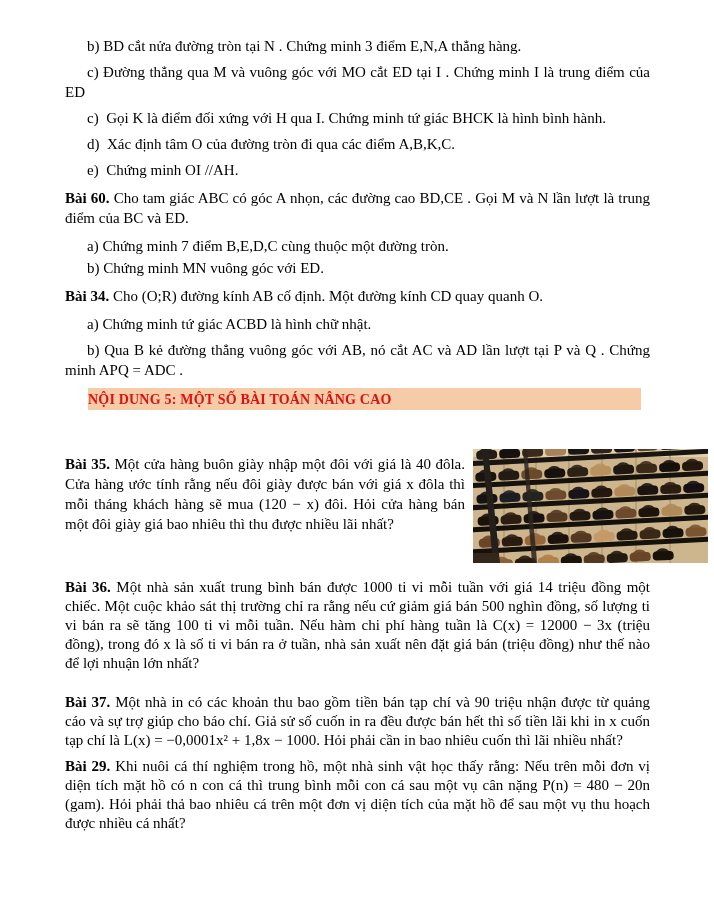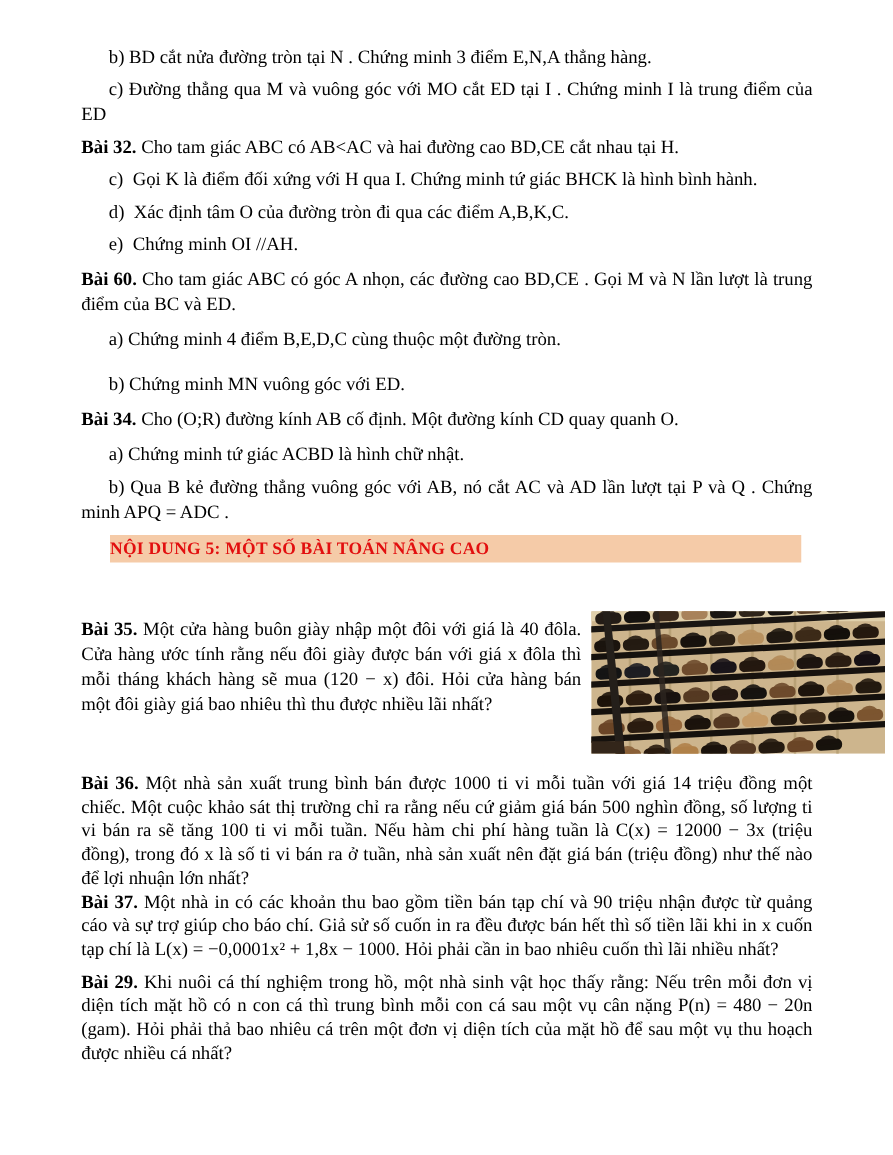--- a/index.html
+++ b/index.html
@@ -5,45 +5,44 @@
   html,body{margin:0;padding:0;background:#ffffff;}
   body{width:714px;height:924px;overflow:hidden;
        font-family:"Liberation Serif","DejaVu Serif",serif;
        color:#000;}
   .doc{box-sizing:border-box;width:714px;height:924px;
        padding:36px 64px 8px 65px;overflow:hidden;background:#fff;}
   p{margin:0;font-size:15px;line-height:20px;text-align:justify;}
   .lbl{font-weight:bold;}
   .ind{text-indent:22px;}          
   .it{padding-left:22px;text-indent:0;}  
-  .mt1{margin-top:16px;} .mt4{margin-top:0;} .mt6{margin-top:6px;}
+  .mt1{margin-top:2px;} .mt4{margin-top:20px;} .mt6{margin-top:6px;}
   .mt7{margin-top:7px;} .mt8{margin-top:8px;}
   .band{margin:8px 9px 0 23px;background:#f5cba8;color:#e20f0f;
         font-weight:bold;text-align:left;font-size:14px;line-height:15px;
         padding:4px 0 3px 0;letter-spacing:.2px;}
   .ex35{position:relative;margin-top:10px;min-height:116px;}
   .ex35 p{width:400px;margin-top:44px;}
   .shoes{position:absolute;left:408px;top:-5px;width:235px;height:114px;display:block;}
   .bt{line-height:19px;}           
 </style>
 </head>
 <body>
 
 <div class="doc">
 
   <p class="ind">b) BD cắt nửa đường tròn tại N . Chứng minh 3 điểm E,N,A thẳng hàng.</p>
   <p class="ind mt6">c) Đường thẳng qua M và vuông góc với MO cắt ED tại I . Chứng minh I là trung điểm của ED</p>
 
-  <p class="mt6"><span class="lbl">Bài 32.</span><span> Cho tam giác ABC có AB&lt;AC và hai đường cao BD,CE cắt nhau tại H.</span></p>
   <p class="it mt6">c)&nbsp; Gọi K là điểm đối xứng với H qua I. Chứng minh tứ giác BHCK là hình bình hành.</p>
   <p class="it mt6">d)&nbsp; Xác định tâm O của đường tròn đi qua các điểm A,B,K,C.</p>
   <p class="it mt6">e)&nbsp; Chứng minh OI //AH.</p>
 
   <p class="mt8"><span class="lbl">Bài 60.</span><span> Cho tam giác ABC có góc A nhọn, các đường cao BD,CE . Gọi M và N lần lượt là trung điểm của BC và ED.</span></p>
-  <p class="it mt8">a) Chứng minh 4 điểm B,E,D,C cùng thuộc một đường tròn.</p>
+  <p class="it mt8">a) Chứng minh 7 điểm B,E,D,C cùng thuộc một đường tròn.</p>
   <p class="it mt1">b) Chứng minh MN vuông góc với ED.</p>
 
   <p class="mt8"><span class="lbl">Bài 34.</span><span> Cho (O;R) đường kính AB cố định. Một đường kính CD quay quanh O.</span></p>
   <p class="it mt8">a) Chứng minh tứ giác ACBD là hình chữ nhật.</p>
   <p class="ind mt6">b) Qua B kẻ đường thẳng vuông góc với AB, nó cắt AC và AD lần lượt tại P và Q . Chứng minh APQ = ADC .</p>
 
   <p class="band">NỘI DUNG 5: MỘT SỐ BÀI TOÁN NÂNG CAO</p>
 
   <div class="ex35">
     <p><span class="lbl">Bài 35.</span><span> Một cửa hàng buôn giày nhập một đôi với giá là 40 đôla. Cửa hàng ước tính rằng nếu đôi giày được bán với giá x đôla thì mỗi tháng khách hàng sẽ mua (120 − x) đôi. Hỏi cửa hàng bán một đôi giày giá bao nhiêu thì thu được nhiều lãi nhất?</span></p>

